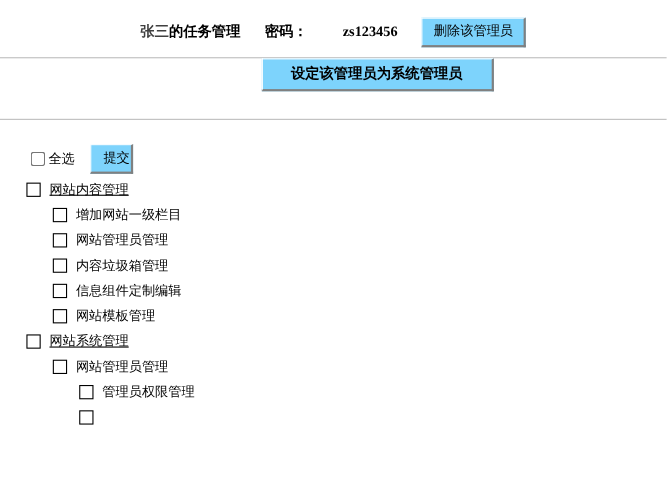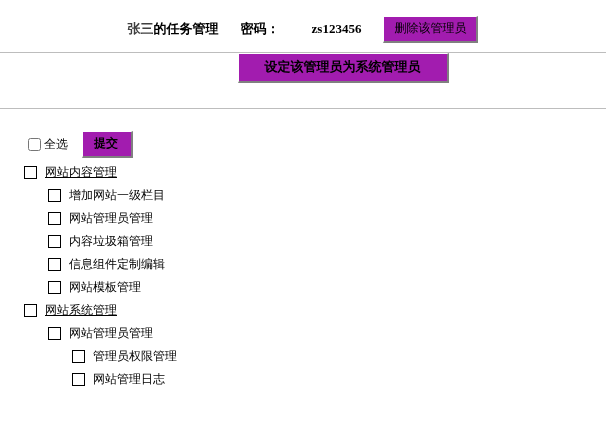--- a/index.html
+++ b/index.html
@@ -46,21 +46,21 @@
   .pwd-value {
     font-size: 13px;
     font-weight: bold;
     margin-left: 10px;
     font-family: Liberation Serif, serif;
   }
   .btn {
     font-family: "Liberation Sans", sans-serif;
     font-size: 12px;
     color: #000000;
-    background: #a21caf;
+    background: #7dd3fc;
     border-top: 1px solid #ffffff;
     border-left: 1px solid #ffffff;
     border-right: 2px solid #808080;
     border-bottom: 2px solid #808080;
     padding: 3px 10px 4px 10px;
     cursor: pointer;
     white-space: nowrap;
   }
   .btn-big {
     font-size: 13px;
@@ -123,22 +123,22 @@
 
   .submit-row {
     display: flex;
     align-items: center;
     height: 26px;
     margin-bottom: 4px;
   }
   .submit-btn {
     margin-left: 14px;
     font-size: 12px;
-    font-weight: bold;
-    padding: 3px 13px 4px 11px;
+    font-weight: normal;
+    padding: 3px 1px 4px 11px;
   }
 </style>
 </head>
 <body>
 
 <div class="page">
 
   <div class="header-row">
     <span class="title-text"><span class="user">张三</span><span>的任务管理</span></span>
     <span class="pwd-label">密码：</span>
@@ -203,17 +203,16 @@
       <span class="lbl">网站管理员管理</span>
     </div>
 
     <div class="row indent-2">
       <input type="checkbox" class="cb" style="">
       <span class="lbl">管理员权限管理</span>
     </div>
 
     <div class="row indent-2">
       <input type="checkbox" class="cb" style="">
-      <span class="lbl">网站管理日志</span>
     </div>
 
   </div>
 </div>
 
 </body></html>

